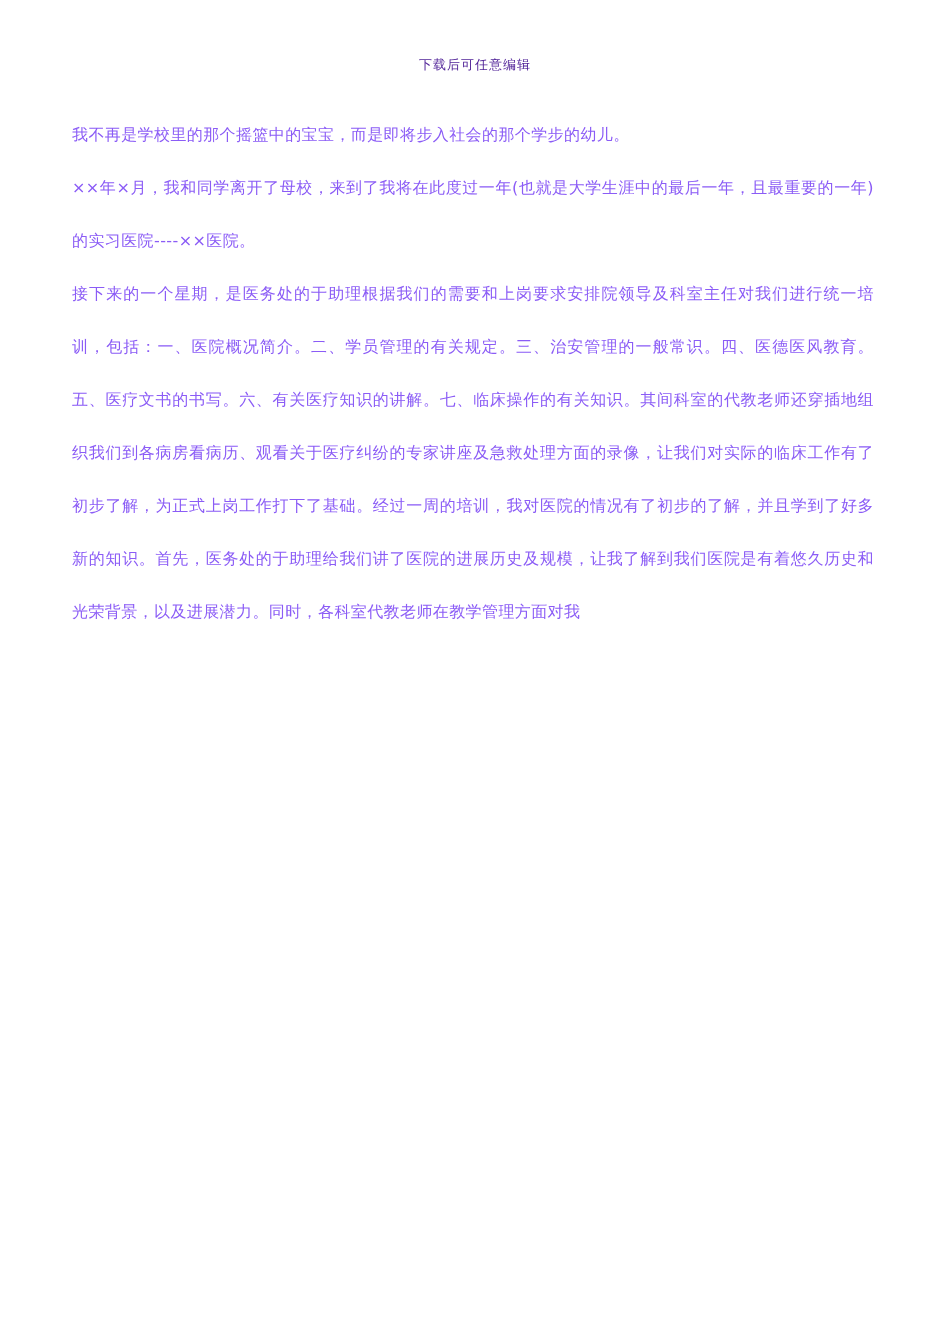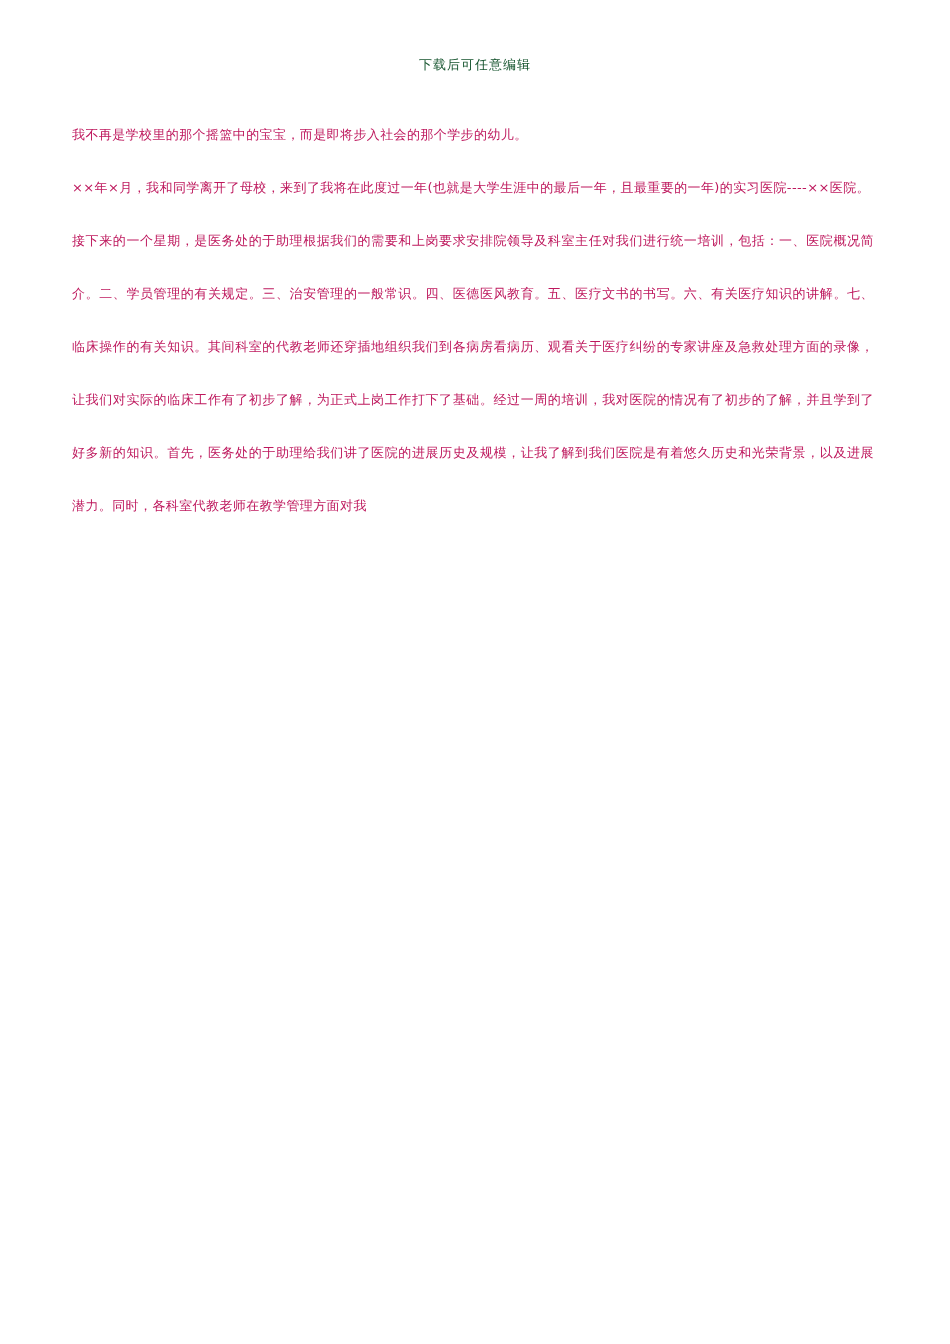--- a/index.html
+++ b/index.html
@@ -18,39 +18,39 @@
   .page {
     width: 950px;
     height: 1344px;
     box-sizing: border-box;
     padding: 0;
     position: relative;
   }
   .header {
     text-align: center;
     font-size: 13px;
-    color: #14532d;
+    color: #4c1d95;
     padding-top: 56px;
     letter-spacing: 1px;
     font-family: "DejaVu Serif", "Liberation Serif", serif;
   }
   .content {
     margin-top: 34px;
     padding-left: 72px;
     padding-right: 72px;
   }
   .para {
-    font-size: 13px;
+    font-size: 16px;
     line-height: 53px;
     text-align: justify;
     text-justify: inter-ideograph;
     margin: 0 4px 0 0;
     letter-spacing: 0.4px;
     font-family: "DejaVu Sans", "Liberation Sans", sans-serif;
-    color: #be185d;
+    color: #8b5cf6;
     word-break: break-all;
   }
 </style>
 </head>
 <body>
 
 <div class="page">
 
   <div class="header">下载后可任意编辑</div>
 

